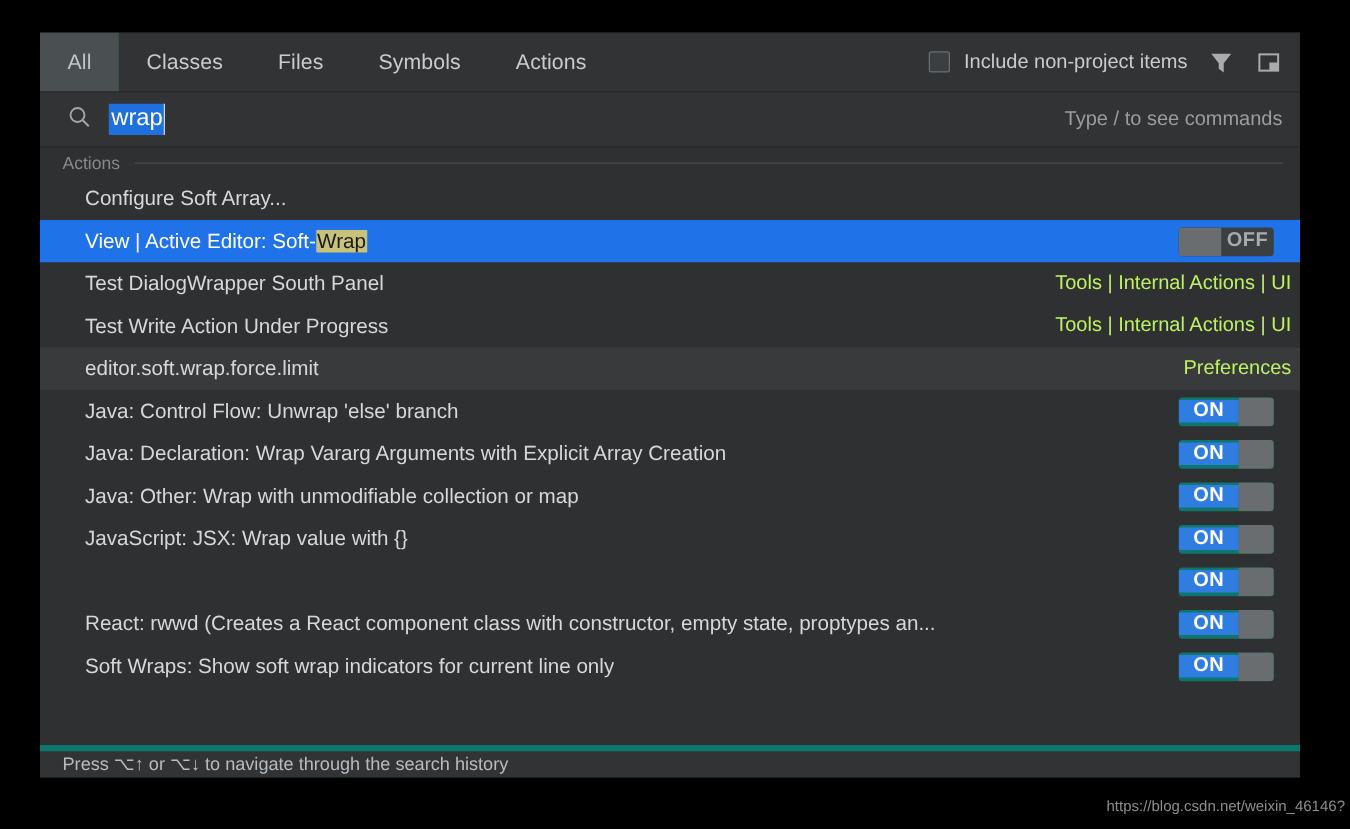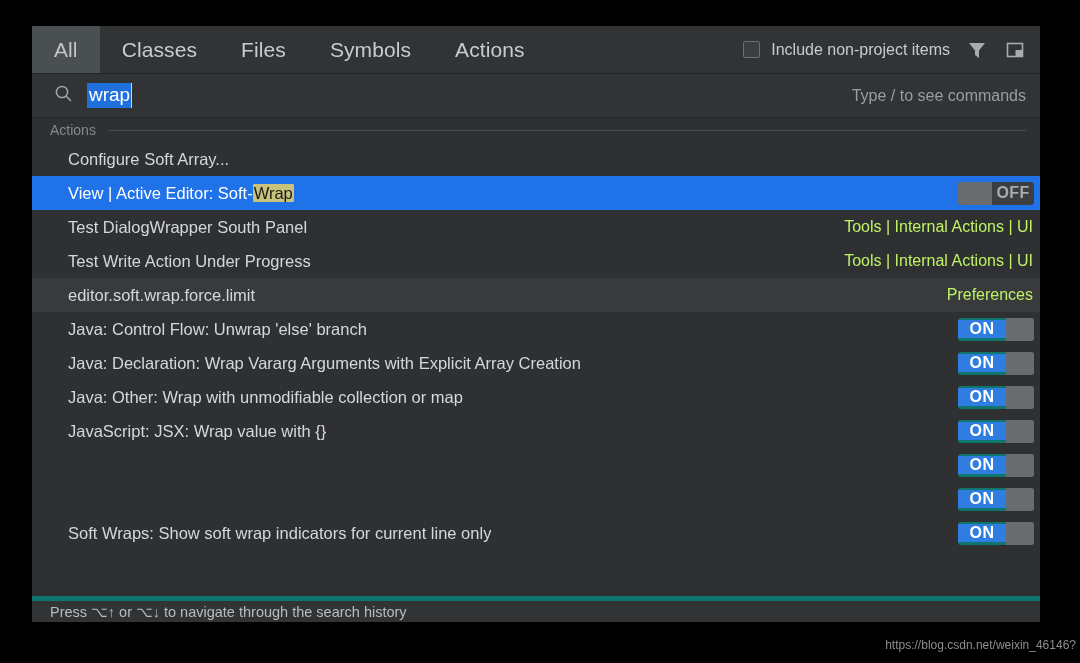--- a/index.html
+++ b/index.html
@@ -31,21 +31,21 @@
     display: flex;
     align-items: stretch;
     border-bottom: 1px solid #232527;
     flex: 0 0 auto;
   }
   .tabs { display: flex; align-items: stretch; }
   .tab {
     display: flex;
     align-items: center;
     padding: 0 22px;
-    font-size: 21px;
+    font-size: 17px;
     color: #c9cccd;
     letter-spacing: .1px;
     white-space: nowrap;
     cursor: default;
   }
   .tab.active { background: #4a4f52; color: #c2c6c8; }
 
   .tabbar-right {
     margin-left: auto;
     display: flex;
@@ -130,21 +130,21 @@
 
   .toggle {
     margin-left: auto;
     width: 76px;
     height: 23px;
     border-radius: 3px;
     display: flex;
     align-items: center;
     flex: 0 0 auto;
     overflow: hidden;
-    margin-right: 0;
+    margin-right: 15px;
   }
   .toggle .knob { width: 34px; height: 100%; background: #6a6d6f; }
   .toggle .state {
     flex: 1 1 auto;
     display: flex;
     align-items: center;
     justify-content: center;
     font-size: 16px;
     font-weight: bold;
     letter-spacing: .4px;
@@ -293,20 +293,21 @@
           <span class="state">ON</span>
         </span>
       </div>
       <div class="row">
         <span class="toggle on">
           <span class="knob"></span>
           <span class="state">ON</span>
         </span>
       </div>
       <div class="row">
+        <span class="row-title"><span>React: rwwd (Creates a React component class with constructor, empty state, proptypes an...</span></span>
         <span class="toggle on">
           <span class="knob"></span>
           <span class="state">ON</span>
         </span>
       </div>
       <div class="row">
         <span class="row-title"><span>Soft Wraps: Show soft wrap indicators for current line only</span></span>
         <span class="toggle on">
           <span class="knob"></span>
           <span class="state">ON</span>

